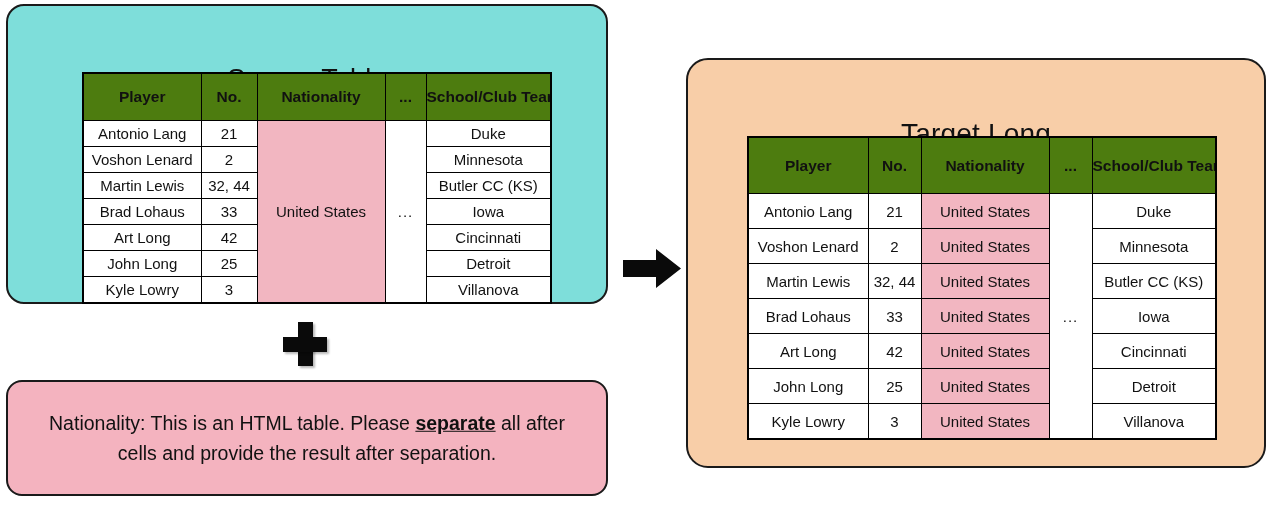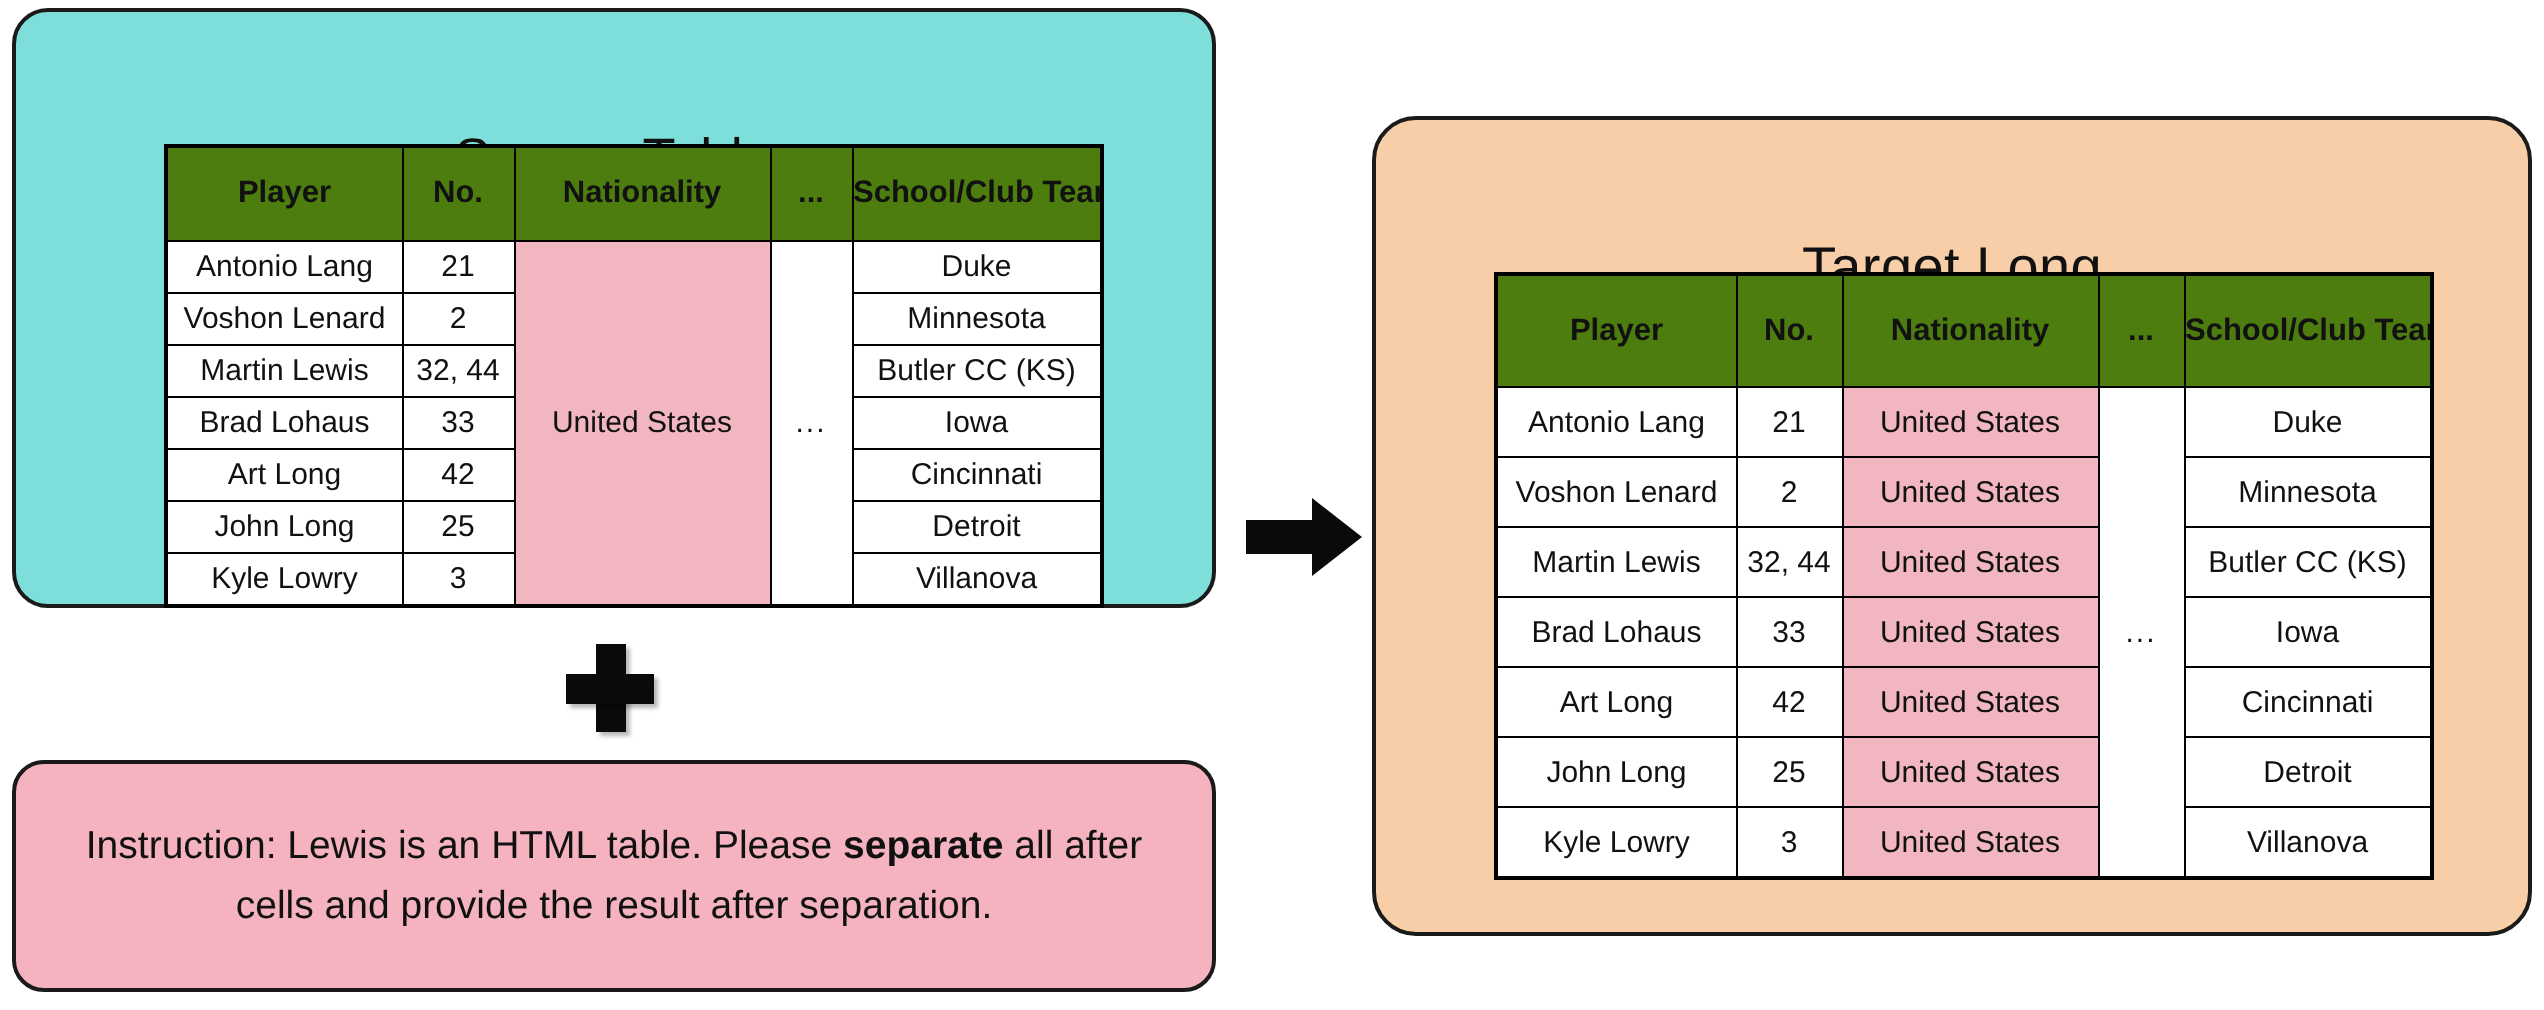--- a/index.html
+++ b/index.html
@@ -209,21 +209,21 @@
         <td>Villanova</td>
       </tr>
     </tbody>
   </table>
 </div>
 
 <div id="plus-sign"></div>
 
 <div class="panel" id="instruction-panel">
   <div style="position:absolute;left:26px;right:26px;top:50%;transform:translateY(-50%);text-align:center;font-size:19.5px;line-height:1.55;color:#111;">
-    <span>Instruction: Lewis is an HTML table. Please </span><b style="">separate</b><span> all after cells and provide the result after separation.</span>
+    <span>Nationality: This is an HTML table. Please </span><b style="text-decoration:underline;">separate</b><span> all after cells and provide the result after separation.</span>
   </div>
 </div>
 
 <div id="flow-arrow">
   <svg width="60" height="45" viewBox="0 0 60 45" xmlns="http://www.w3.org/2000/svg">
     <polygon points="0,14 33,14 33,3 58,22.5 33,42 33,31 0,31" fill="#0a0a0a"></polygon>
   </svg>
 </div>
 
 <div class="panel" id="target-panel">

